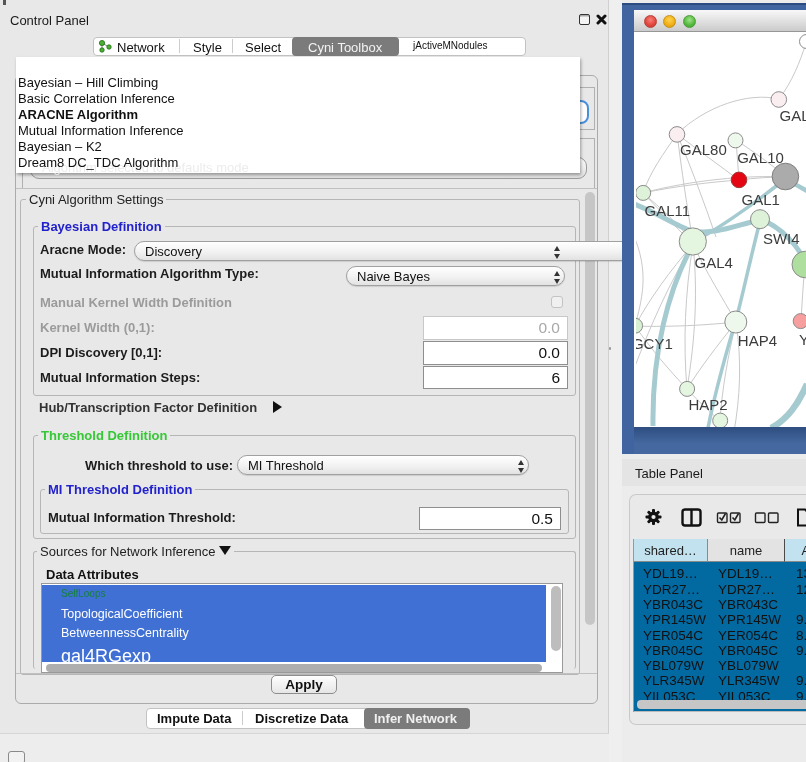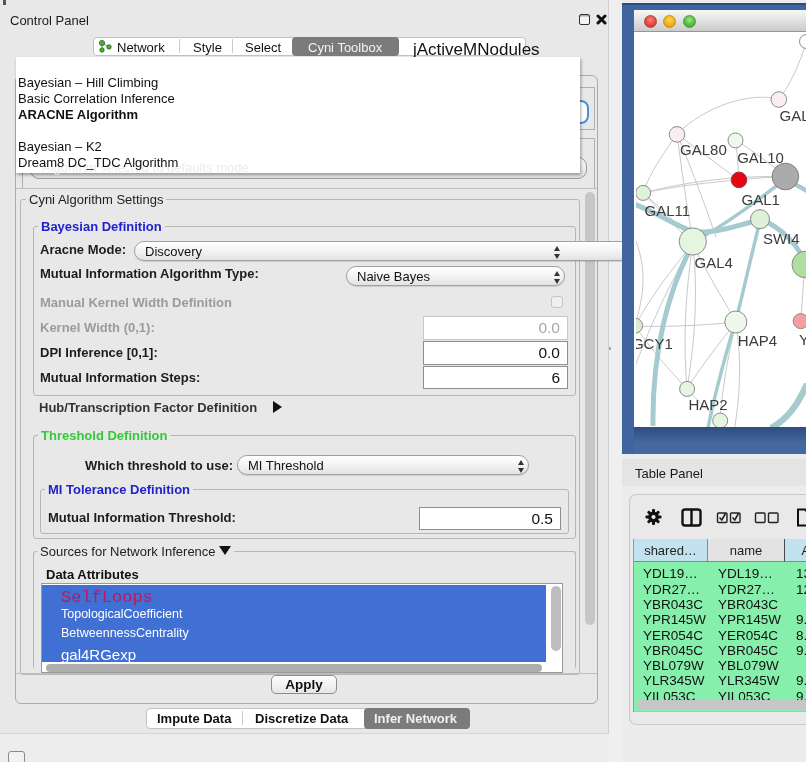--- a/index.html
+++ b/index.html
@@ -40,21 +40,21 @@
  <line x1="4" y1="4" x2="11" y2="8" stroke="#888" stroke-width="1"></line>
  <line x1="4" y1="4" x2="4" y2="11" stroke="#888" stroke-width="1"></line>
  <circle cx="4" cy="4" r="2.6" fill="#4cae32" stroke="#1c6e12" stroke-width="0.8"></circle>
  <circle cx="4" cy="11" r="2.2" fill="#4cae32" stroke="#1c6e12" stroke-width="0.8"></circle>
  <circle cx="11" cy="8" r="2.2" fill="#4cae32" stroke="#1c6e12" stroke-width="0.8"></circle>
 </svg>
 <div class="abs" style="left:117px;top:40px;font-size:13px;color:#111;">Network</div>
 <div class="abs" style="left:193px;top:40px;font-size:13px;color:#111;">Style</div>
 <div class="abs" style="left:245px;top:40px;font-size:13px;color:#111;">Select</div>
 <div class="abs" style="left:308px;top:40px;font-size:13px;color:#f3f3f3;">Cyni Toolbox</div>
-<div class="abs" style="left:413px;top:40px;font-size:17px;color:#111;">jActiveMNodules</div>
+<div class="abs" style="left:413px;top:40px;font-size:10px;color:#111;">jActiveMNodules</div>
 
 <div class="abs" style="left:15px;top:75px;width:583px;height:629px;border:1px solid #ababab;border-radius:6px;background:#e8e8e8;box-sizing:border-box;"></div>
 
 <div class="abs" style="left:22px;top:87px;width:573px;height:43px;border:1px solid #b0b0b0;box-sizing:border-box;"></div>
 <div class="abs" style="left:30px;top:100px;width:559px;height:24px;border:2.5px solid #4a90d9;border-radius:8px;background:#fff;box-sizing:border-box;"></div>
 <div class="abs" style="left:22px;top:138px;width:573px;height:50px;border:1px solid #b0b0b0;border-bottom:none;box-sizing:border-box;"></div>
 <div class="abs" style="left:30px;top:157px;width:557px;height:22px;border:1px solid #9a9a9a;border-radius:9px;background:linear-gradient(#fbfbfb,#e0e0e0);box-sizing:border-box;"></div>
 <div class="abs" style="left:42px;top:160px;font-size:13px;color:#d2d2d2;">Algorithm selected to defaults mode</div>
 
 <div class="abs" style="left:16px;top:188px;width:581px;height:1px;background:#c0c0c0;"></div>
@@ -74,52 +74,52 @@
 <div class="lbl" style="left:40px;top:266px;">Mutual Information Algorithm Type:</div>
 <div class="combo" style="left:346px;top:266px;width:219px;height:20px;">
     <span class="txt">Naive Bayes</span>
  <span class="carr up" style="left:207px;top:4px;"></span>
     <span class="carr dn" style="left:207px;top:12px;"></span>
   </div>
 <div class="glbl" style="left:40px;top:295px;">Manual Kernel Width Definition</div>
 <div class="abs" style="left:551px;top:296px;width:12px;height:12px;border:1px solid #c3c3c3;border-radius:3px;background:#f0f0f0;box-sizing:border-box;"></div>
 <div class="glbl" style="left:40px;top:320px;">Kernel Width (0,1):</div>
 <div class="field" style="left:423px;top:315.5px;width:145px;height:24px;border-color:#c8c8c8;color:#a8a8a8;padding-top:2px;box-sizing:border-box;">0.0</div>
-<div class="lbl" style="left:40px;top:344.5px;">DPI Inference [0,1]:</div>
+<div class="lbl" style="left:40px;top:344.5px;">DPI Discovery [0,1]:</div>
 <div class="field" style="left:423px;top:341px;width:145px;height:23.5px;padding-top:2px;box-sizing:border-box;">0.0</div>
 <div class="lbl" style="left:40px;top:370px;">Mutual Information Steps:</div>
 <div class="field" style="left:423px;top:366px;width:145px;height:22.5px;padding-top:2px;box-sizing:border-box;">6</div>
 
 <div class="lbl" style="left:39px;top:400px;color:#333;">Hub/Transcription Factor Definition</div>
 <div class="abs" style="left:273px;top:401px;width:0;height:0;border-top:6px solid transparent;border-bottom:6px solid transparent;border-left:9px solid #111;"></div>
 
 <div class="abs" style="left:33px;top:435px;width:541px;height:102px;border:1px solid #b6b6b6;border-radius:3px;"></div>
 <div class="abs" style="left:38px;top:428px;background:#e8e8e8;padding:0 3px;font-size:13px;font-weight:bold;color:#36c836;">Threshold Definition</div>
 <div class="lbl" style="right:573px;top:458px;">Which threshold to use:</div>
 <div class="combo" style="left:237px;top:455px;width:292px;height:20px;">
     <span class="txt">MI Threshold</span>
  <span class="carr up" style="left:280px;top:4px;"></span>
     <span class="carr dn" style="left:280px;top:12px;"></span>
   </div>
 
 <div class="abs" style="left:40px;top:489px;width:527px;height:43px;border:1px solid #b6b6b6;border-radius:3px;"></div>
-<div class="abs" style="left:45px;top:482px;background:#e8e8e8;padding:0 3px;font-size:13px;font-weight:bold;color:#2222cc;">MI Tolerance Definition</div>
+<div class="abs" style="left:45px;top:482px;background:#e8e8e8;padding:0 3px;font-size:13px;font-weight:bold;color:#2222cc;">MI Threshold Definition</div>
 <div class="lbl" style="left:48px;top:510px;text-align:center;">Mutual Information Threshold:</div>
 <div class="field" style="left:419px;top:506.5px;width:142px;height:23.5px;padding-top:2px;box-sizing:border-box;">0.5</div>
 
 <div class="abs" style="left:33px;top:551px;width:541px;height:117px;border:1px solid #b6b6b6;border-radius:3px;border-bottom:none;"></div>
 <div class="abs" style="left:37px;top:544px;background:#e8e8e8;padding:0 3px;font-size:13px;color:#222;">Sources for Network Inference&nbsp;<span style="display:inline-block;width:0;height:0;border-left:6px solid transparent;border-right:6px solid transparent;border-top:9px solid #111;margin-bottom:1px;"></span></div>
 <div class="lbl" style="left:46px;top:567px;color:#111;">Data Attributes</div>
 
 <div class="abs" style="left:41px;top:583px;width:522px;height:90px;background:#fff;border:1px solid #999;box-sizing:border-box;"></div>
 <div class="abs" style="left:42px;top:585px;width:504px;height:77px;background:#4070d4;"></div>
-<div class="abs" style="left:61px;top:588px;font-size:17px;color:#be185d;font-family:Liberation Mono, monospace;">SelfLoops</div>
+<div class="abs" style="left:61px;top:588px;font-size:10px;color:#15803d;">SelfLoops</div>
 <div class="abs" style="left:61px;top:607px;font-size:12.5px;color:#fff;text-align:right;">TopologicalCoefficient</div>
 <div class="abs" style="left:61px;top:626px;font-size:12.5px;color:#fff;">BetweennessCentrality</div>
-<div class="abs" style="left:61px;top:646px;font-size:15px;color:#fff;">gal4RGexp</div>
+<div class="abs" style="left:61px;top:646px;font-size:18px;color:#fff;">gal4RGexp</div>
 <div class="abs" style="left:551px;top:586px;width:10px;height:65px;background:#bdbdbd;border-radius:5px;"></div>
 <div class="abs" style="left:46px;top:664px;width:496px;height:8px;background:#aeaeae;border-radius:4px;"></div>
 <div class="abs" style="left:16px;top:673px;width:581px;height:1px;background:#c0c0c0;"></div>
 
 <div class="abs" style="left:271px;top:675px;width:66px;height:19px;background:linear-gradient(#fefefe,#e6e6e6);border:1px solid #8d8d8d;border-radius:5px;box-sizing:border-box;text-align:center;font-size:13.5px;font-weight:bold;color:#111;padding-top:1px;">Apply</div>
 
 <div class="abs" style="left:146px;top:707.5px;width:324px;height:21px;background:#fff;border:1px solid #c2c2c2;border-radius:4px;box-sizing:border-box;"></div>
 <div class="abs" style="left:242px;top:711px;width:1px;height:14px;background:#ccc;"></div>
 <div class="abs" style="left:364px;top:707.5px;width:106px;height:21px;background:#7b7b7b;border-radius:4px;"></div>
 <div class="abs" style="left:157px;top:711px;font-size:13px;font-weight:bold;color:#111;">Impute Data</div>
@@ -127,20 +127,21 @@
 <div class="abs" style="left:374px;top:711px;font-size:13px;font-weight:bold;color:#f0f0f0;">Infer Network</div>
 
 <div class="abs" style="left:8px;top:751px;width:15px;height:11px;border:1.5px solid #8a8a8a;border-radius:3px;background:#f2f2f2;"></div>
 
 <div class="abs" style="left:16px;top:57px;width:564px;height:116px;background:#fff;box-shadow:1px 2px 3px rgba(0,0,0,0.35);"></div>
 <div class="abs" style="left:0;top:57px;width:580px;height:116px;">
  <div class="abs" style="left:42px;top:103px;font-size:13px;color:#ececec;">Algorithm selected to defaults mode</div>
  <div class="abs" style="left:18px;top:18px;font-size:13px;color:#111;">Bayesian – Hill Climbing</div>
  <div class="abs" style="left:18px;top:34px;font-size:13px;color:#111;">Basic Correlation Inference</div>
  <div class="abs" style="left:18px;top:50px;font-size:13px;font-weight:bold;color:#111;">ARACNE Algorithm</div>
+ <div class="abs" style="left:18px;top:66px;font-size:13px;color:#111;">Mutual Information Inference</div>
  <div class="abs" style="left:18px;top:82px;font-size:13px;color:#111;">Bayesian – K2</div>
  <div class="abs" style="left:18px;top:98px;font-size:13px;color:#111;">Dream8 DC_TDC Algorithm</div>
 </div>
 
 <div class="abs" style="left:622px;top:0;width:184px;height:762px;background:#ececec;"></div>
 
 <div class="abs" style="left:621.5px;top:3px;width:184.5px;height:451px;background:#40649f;"></div>
 <div class="abs" style="left:634px;top:427px;width:172px;height:27px;background:linear-gradient(#2e4d80,#44689f 60%);"></div>
 <div class="abs" style="left:621.5px;top:3px;width:184.5px;height:2px;background:#2c4b7e;"></div>
 <div class="abs" style="left:634px;top:10px;width:172px;height:21px;background:linear-gradient(#f8f8f8,#cbcbcb);border-bottom:1px solid #979797;"></div>
@@ -251,21 +252,21 @@
 <path d="M 88.5,9.5 L 90.8,12 L 94.5,5.5" stroke-width="1.6"></path>
 <rect x="111.5" y="5" width="9.5" height="9.5" rx="1"></rect>
 <rect x="124.5" y="5" width="9.5" height="9.5" rx="1"></rect>
 </g>
 <g fill="none" stroke="#111" stroke-width="2">
 <path d="M 154,1.5 L 161,1.5 L 165,5.5 L 165,17.5 L 154,17.5 Z"></path>
 </g>
 
 </svg>
 
-<div class="abs" style="left:634px;top:539px;width:172px;height:173px;background:#86efac;overflow:hidden;" id="tbl">
+<div class="abs" style="left:634px;top:539px;width:172px;height:173px;background:#0369a1;overflow:hidden;" id="tbl">
 <div style="position:absolute;left:0;top:0;width:74px;height:23px;background:#c2e2ef;border-right:1px solid #8a8a8a;border-bottom:1px solid #8a8a8a;box-sizing:border-box;text-align:center;font-size:13px;color:#222;padding-top:4px;">shared…</div>
 <div style="position:absolute;left:74px;top:0;width:77px;height:23px;background:#e3e3e3;border-right:1.5px solid #4a4a4a;border-bottom:1px solid #8a8a8a;box-sizing:border-box;text-align:center;font-size:13px;color:#222;padding-top:4px;">name</div>
 <div style="position:absolute;left:151px;top:0;width:21px;height:23px;background:#c2e2ef;border-bottom:1px solid #8a8a8a;box-sizing:border-box;font-size:13px;color:#222;padding-top:4px;padding-left:16.5px;">A</div>
 <div style="position:absolute;left:9px;top:27.3px;font-size:13.5px;color:#111;">YDL19…</div>
 <div style="position:absolute;left:84px;top:27.3px;font-size:13.5px;color:#111;">YDL19…</div>
 <div style="position:absolute;left:162px;top:27.3px;font-size:13.5px;color:#111;">13</div>
 <div style="position:absolute;left:9px;top:42.6px;font-size:13.5px;color:#111;">YDR27…</div>
 <div style="position:absolute;left:84px;top:42.6px;font-size:13.5px;color:#111;">YDR27…</div>
 <div style="position:absolute;left:162px;top:42.6px;font-size:13.5px;color:#111;">12</div>
 <div style="position:absolute;left:9px;top:57.9px;font-size:13.5px;color:#111;">YBR043C</div>

